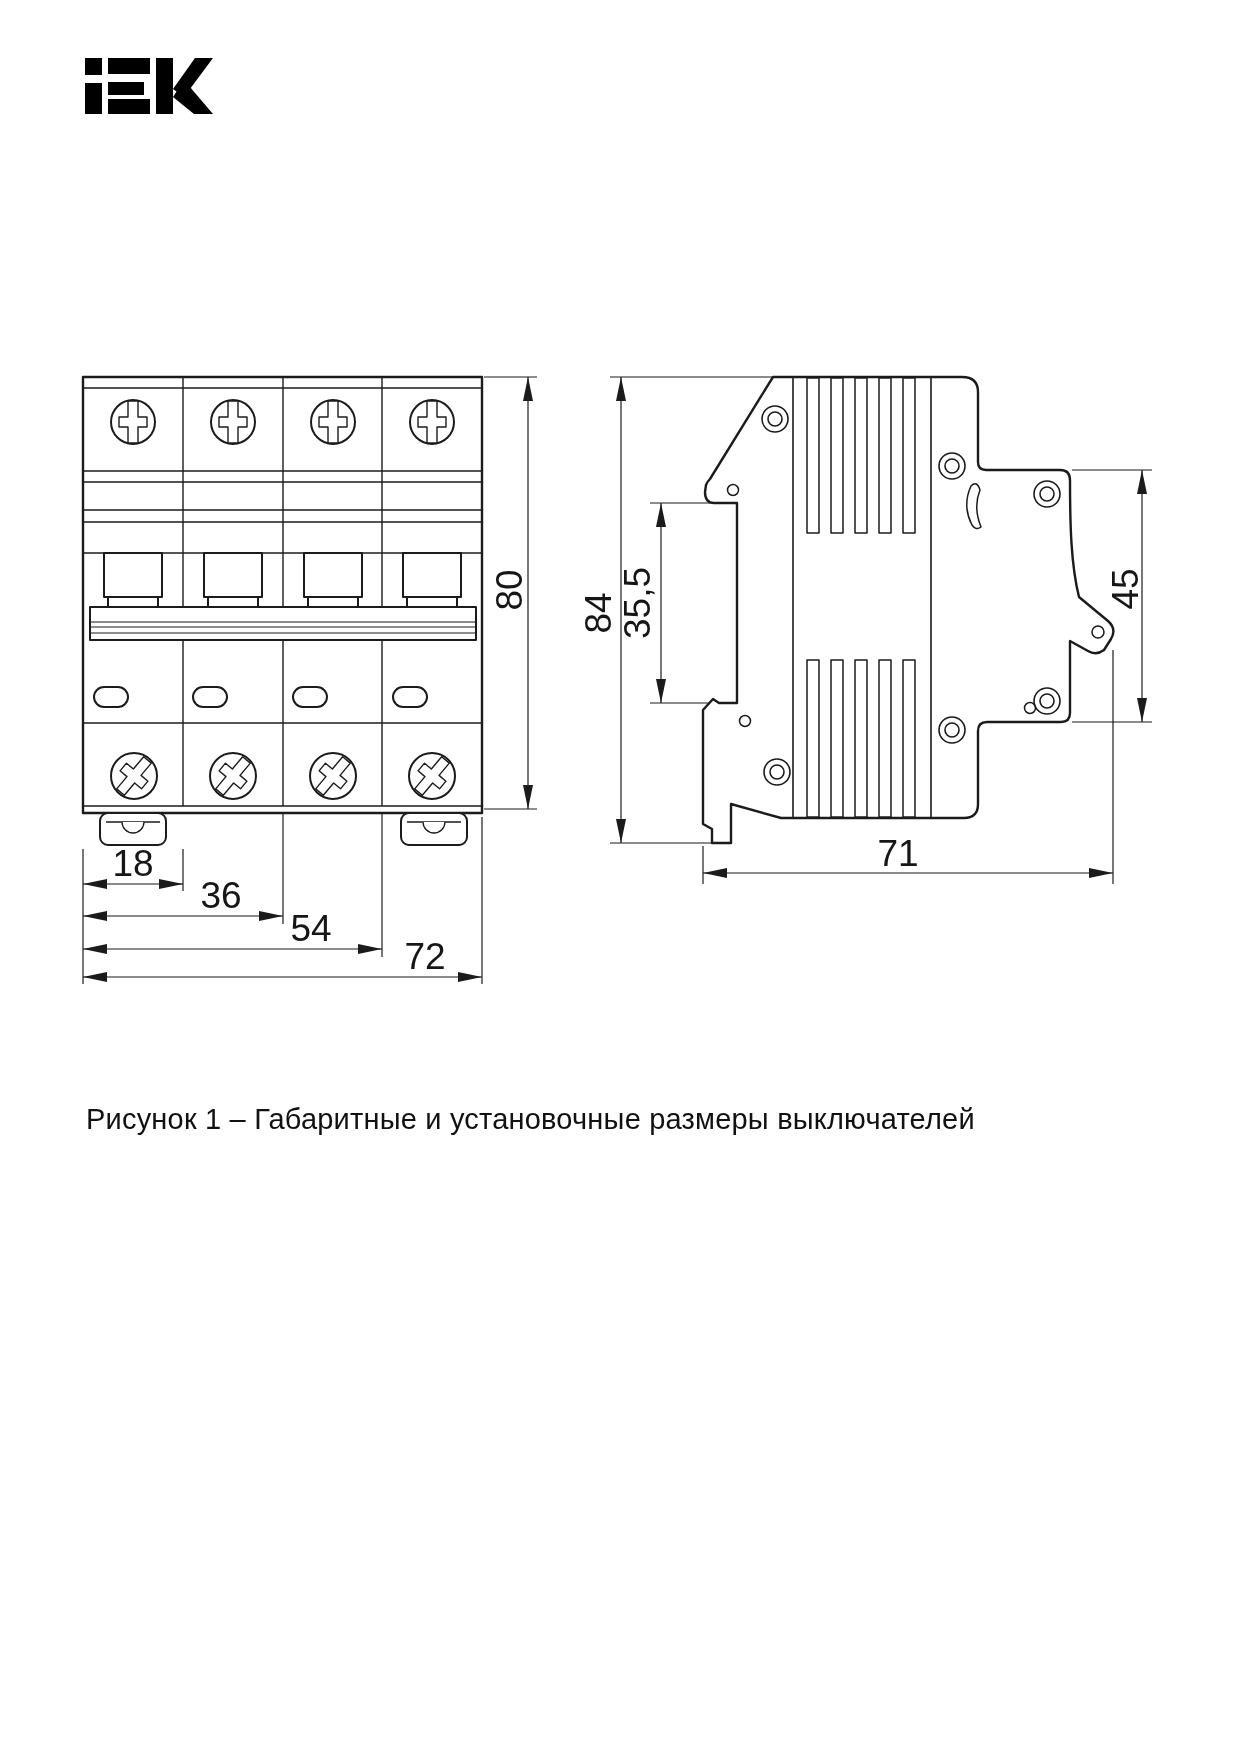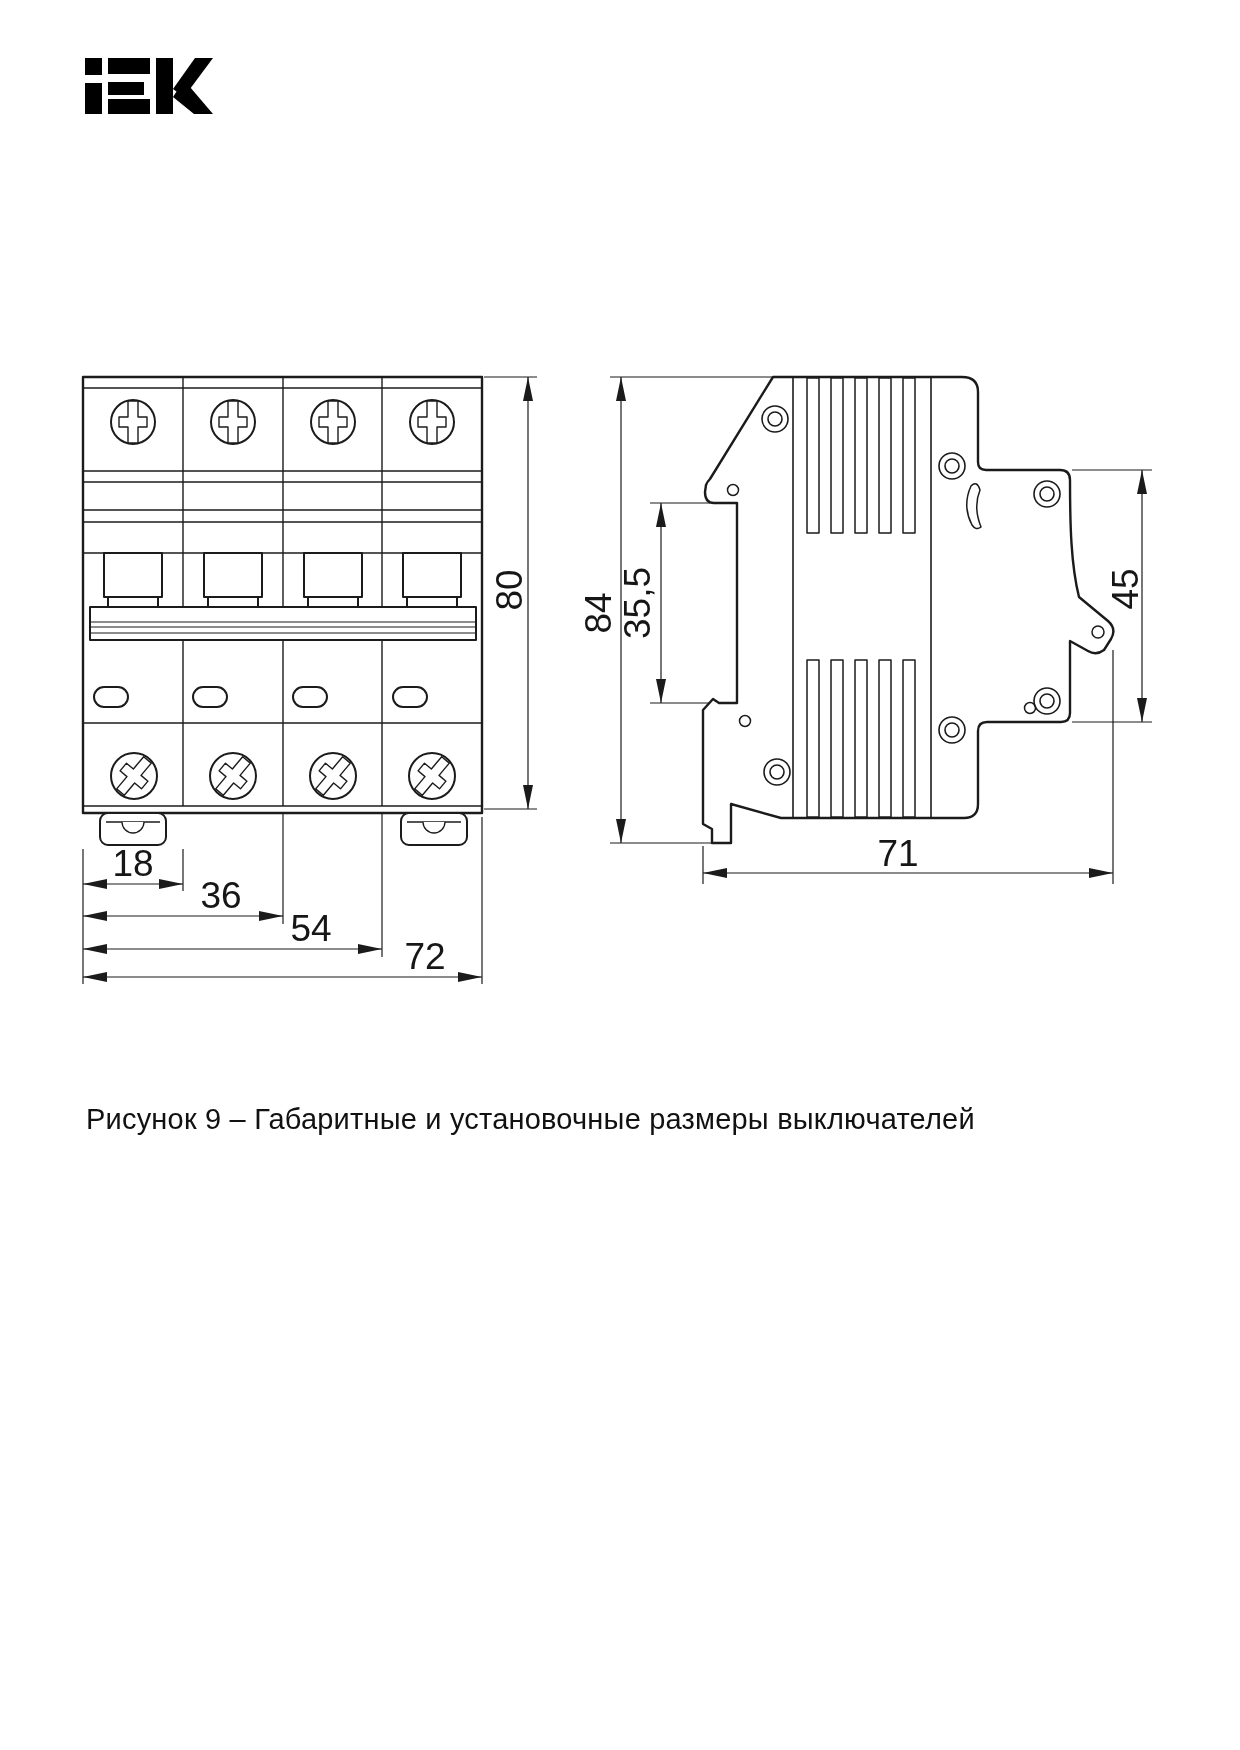--- a/index.html
+++ b/index.html
@@ -259,15 +259,15 @@
 
       <line x1="703" y1="846" x2="703" y2="884"></line>
       <line x1="1113" y1="650" x2="1113" y2="884"></line>
       <line x1="703" y1="873" x2="1113" y2="873"></line>
       <use href="#aL" transform="translate(703,873)" fill="#1b1b1b" stroke="none"></use>
       <use href="#aR" transform="translate(1113,873)" fill="#1b1b1b" stroke="none"></use>
       <text x="898" y="866" text-anchor="middle" stroke="none">71</text>
     </g>
   </svg>
 
-  <div class="caption">Рисунок 9 – Габаритные и установочные размеры выключателей</div>
+  <div class="caption">Рисунок 1 – Габаритные и установочные размеры выключателей</div>
 
 </div>
 
 </body></html>

